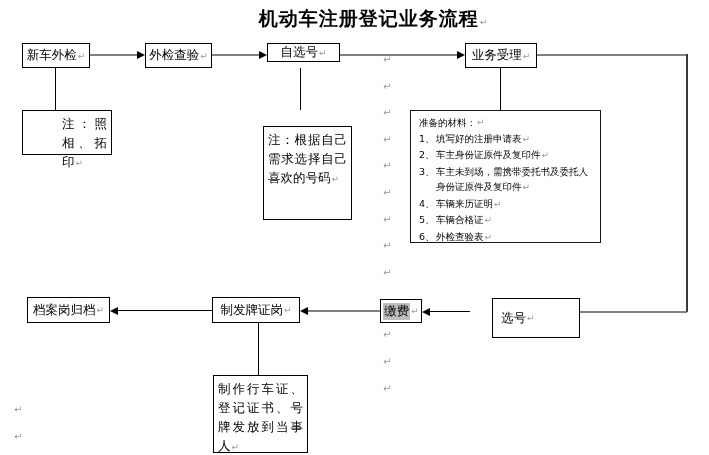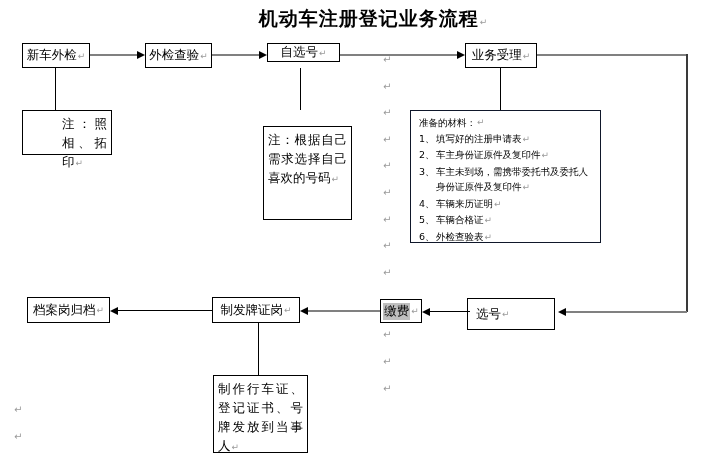--- a/index.html
+++ b/index.html
@@ -120,21 +120,21 @@
       <span class="rm">↵</span>
     </div>
   <div class="fbox" style="left:212px;top:297px;width:88px;height:26px;">
       <span>制发牌证岗</span>
       <span class="rm">↵</span>
     </div>
   <div class="fbox" style="left:380px;top:299px;width:42px;height:24px;">
       <span class="hl">缴费</span>
       <span class="rm">↵</span>
     </div>
-  <div class="fbox left" style="left:467px;top:298px;width:88px;height:32px;text-align:center;">
+  <div class="fbox left" style="left:492px;top:298px;width:88px;height:40px;text-align:center;">
       <span>选号</span>
       <span class="rm">↵</span>
     </div>
 
   <div class="hline thin" style="left:426px;top:311px;width:44px;"></div>
   <div class="ah-l" style="left:422px;top:308px;"></div>
   <div class="hline" style="left:304px;top:310px;width:76px;"></div>
   <div class="ah-l" style="left:300px;top:307px;"></div>
   <div class="hline thin" style="left:114px;top:310px;width:98px;"></div>
   <div class="ah-l" style="left:110px;top:307px;"></div>

